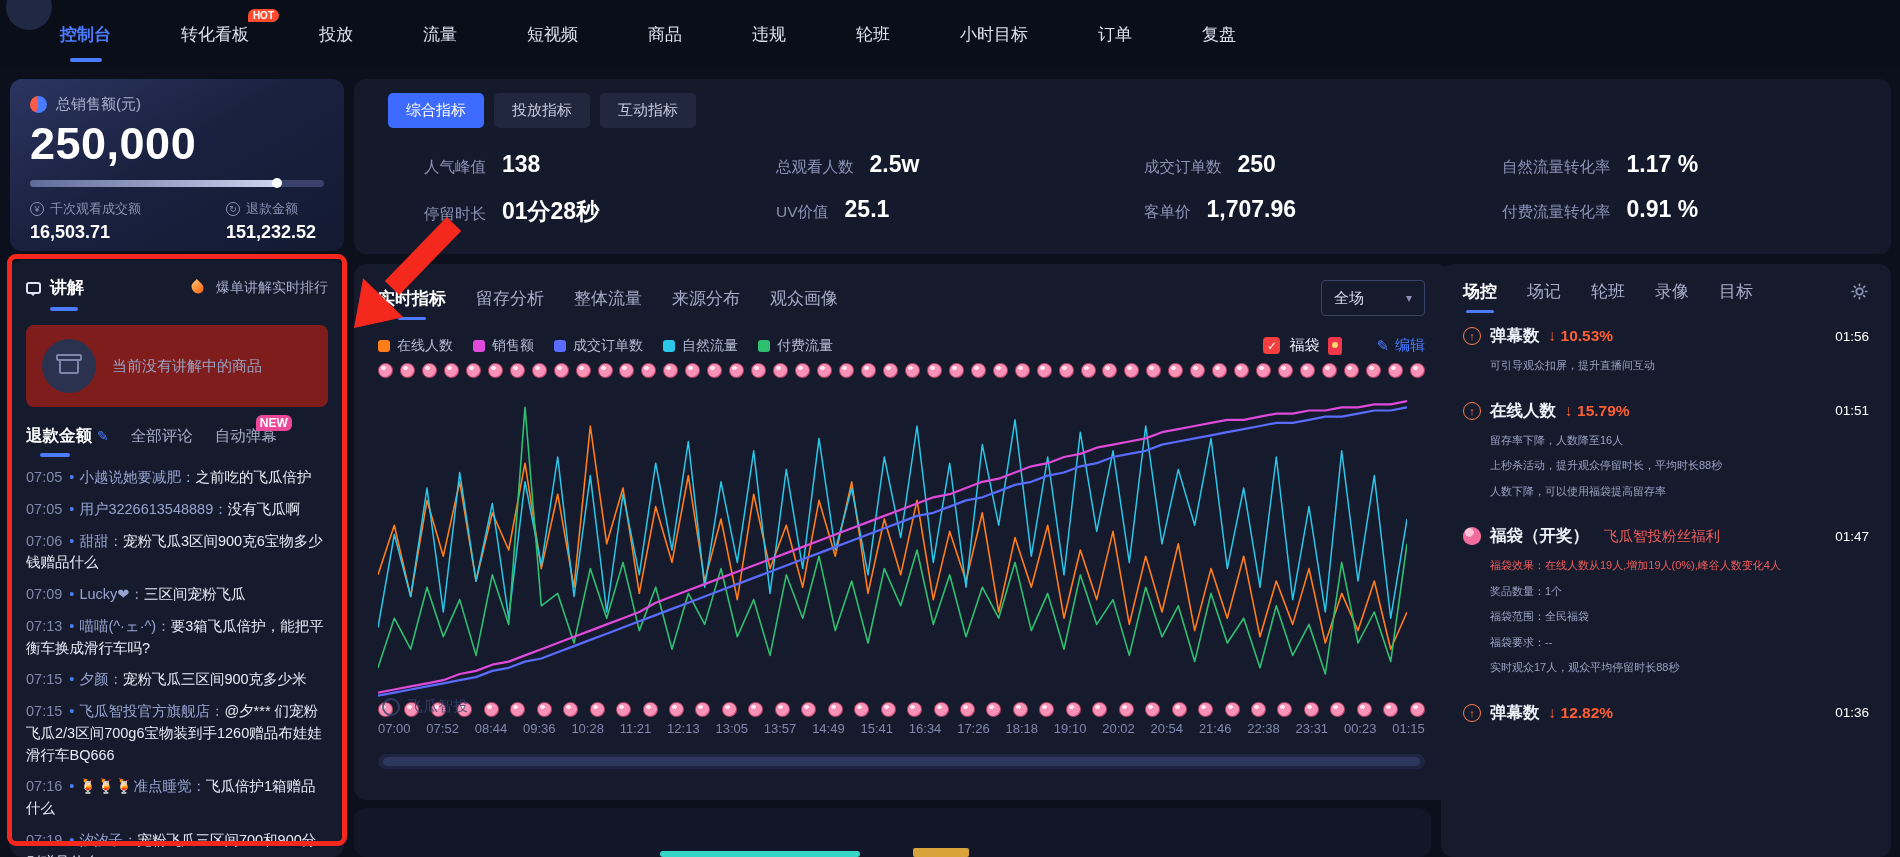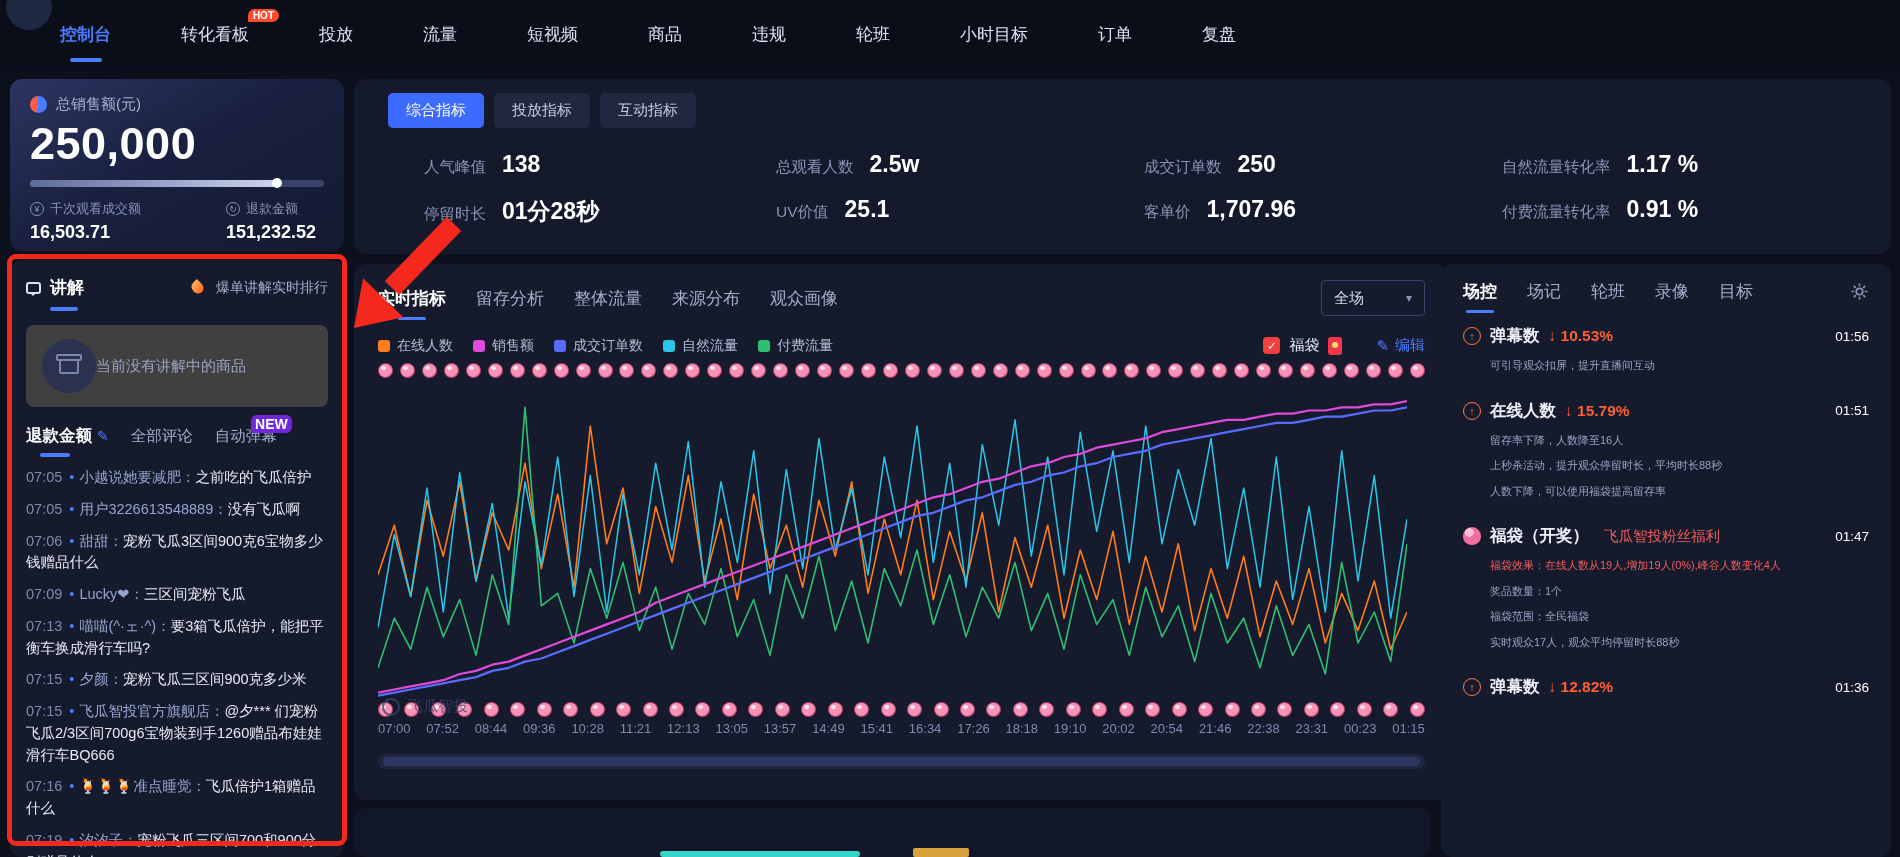--- a/index.html
+++ b/index.html
@@ -34,31 +34,31 @@
 
   
   .explain-panel{left:10px;top:260px;width:334px;height:597px;padding:16px;overflow:hidden;}
   .xp-head{display:flex;align-items:center;gap:9px;}
   .chat-ic{width:15px;height:12px;border:2px solid #dfe3f0;border-radius:3px;position:relative;flex:none;}
   .chat-ic::after{content:"";position:absolute;left:2px;bottom:-7px;border:3px solid transparent;border-top-color:#dfe3f0;}
   .xp-title{font-size:17px;font-weight:bold;color:#fff;}
   .flame{width:11px;height:13px;background:linear-gradient(#ffb25e,#ff6a1a);border-radius:50% 0 50% 50%;transform:rotate(-45deg);margin-left:auto;flex:none;}
   .xp-rank{font-size:14px;color:#a7aecb;margin-left:4px;cursor:pointer;}
   .blue-bar{width:28px;height:4px;border-radius:2px;background:#4b7bff;margin:8px 0 0 24px;}
-  .empty-row{margin-top:14px;background:#404040;border-radius:8px;height:82px;display:flex;align-items:center;padding:0 16px;font-family:Liberation Serif, serif;}
+  .empty-row{margin-top:14px;background:#7f1d1d;border-radius:8px;height:82px;display:flex;align-items:center;gap:16px;padding:0 16px;font-family:Liberation Serif, serif;}
   .avatar{width:54px;height:54px;border-radius:50%;background:#2a3250;display:flex;align-items:center;justify-content:center;flex:none;}
   .box-ic{width:20px;height:15px;border:2px solid #7d86aa;border-radius:2px;position:relative;}
   .box-ic::before{content:"";position:absolute;left:-5px;right:-5px;top:-7px;height:3px;border:2px solid #7d86aa;border-radius:2px;}
   .empty-text{font-size:15px;color:#9aa2c2;}
   .cm-tabs{margin-top:18px;display:flex;align-items:center;gap:22px;}
   .cm-tab{font-size:15.5px;color:#a7aecb;position:relative;cursor:pointer;white-space:nowrap;}
   .cm-tab.active{font-size:16.5px;color:#fff;font-weight:bold;}
   .cm-tab.active::after{content:"";position:absolute;left:14px;bottom:-10px;width:30px;height:4px;background:#4b7bff;border-radius:2px;}
   .pencil{color:#4b7bff;font-size:14px;margin-left:5px;}
-  .new-badge{position:absolute;top:-11px;right:-15px;background:#6d28d9;color:#fff;font-size:14px;font-weight:bold;padding:1px 4px;border-radius:6px 6px 6px 1px;}
+  .new-badge{position:absolute;top:-11px;right:-15px;background:#ec4899;color:#fff;font-size:12px;font-weight:bold;padding:1px 4px;border-radius:6px 6px 6px 1px;}
   .c-list{margin-top:20px;display:flex;flex-direction:column;gap:10px;}
   .c-row{font-size:14.5px;line-height:1.5;color:#e7eaf5;}
   .c-time{color:#8089ad;margin-right:7px;}
   .c-dot{color:#4b7bff;margin-right:5px;}
   .c-user{color:#97a3cf;}
   .c-text{color:#e7eaf5;}
 
   
   .metrics-panel{left:354px;top:79px;width:1537px;height:175px;}
   .mt-tabs{position:absolute;top:14px;left:34px;display:flex;gap:10px;}
@@ -505,20 +505,21 @@
         <div class="ev-head">
           <span class="ic-bag"></span>
           <span class="ev-title">福袋（开奖）</span>
           <span class="ev-link">飞瓜智投粉丝福利</span>
           <span class="ev-time">01:47</span>
         </div>
         <div class="ev-lines">
           <div class="ev-line red">福袋效果：在线人数从19人,增加19人(0%),峰谷人数变化4人</div>
           <div class="ev-line">奖品数量：1个</div>
           <div class="ev-line">福袋范围：全民福袋</div>
+          <div class="ev-line">福袋要求：--</div>
           <div class="ev-line">实时观众17人，观众平均停留时长88秒</div>
         </div>
       </div>
       <div class="event">
         <div class="ev-head">
           <span class="ic-alert">↑</span>
           <span class="ev-title">弹幕数</span>
           <span class="ev-delta">↓ 12.82%</span>
           <span class="ev-time">01:36</span>
         </div>

